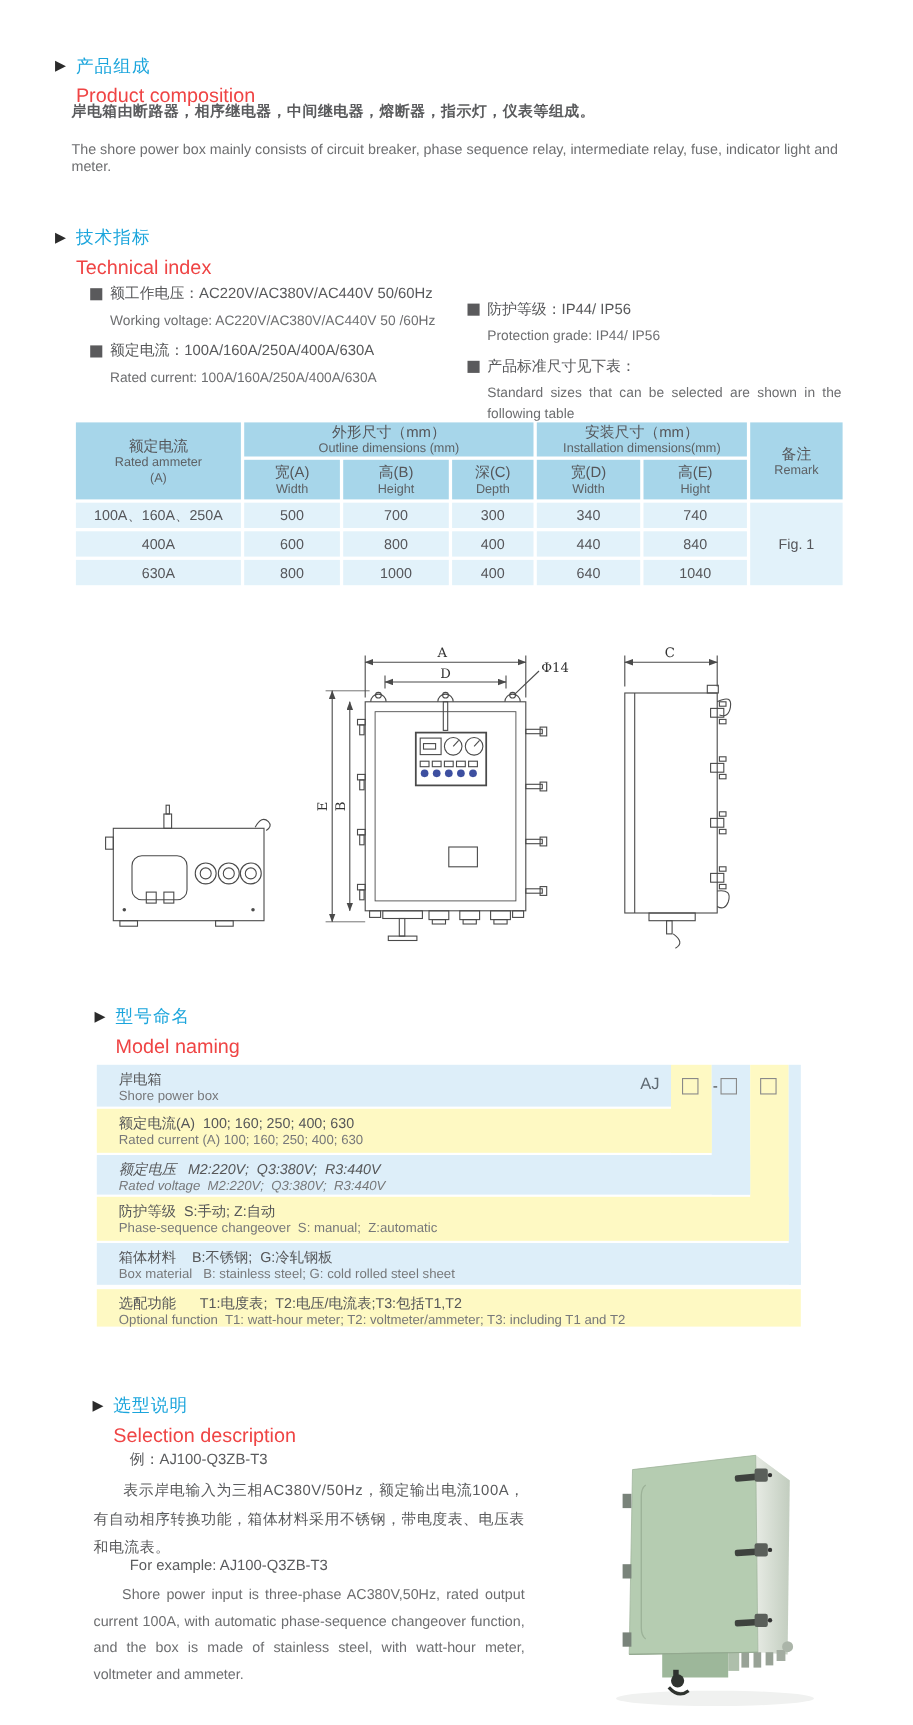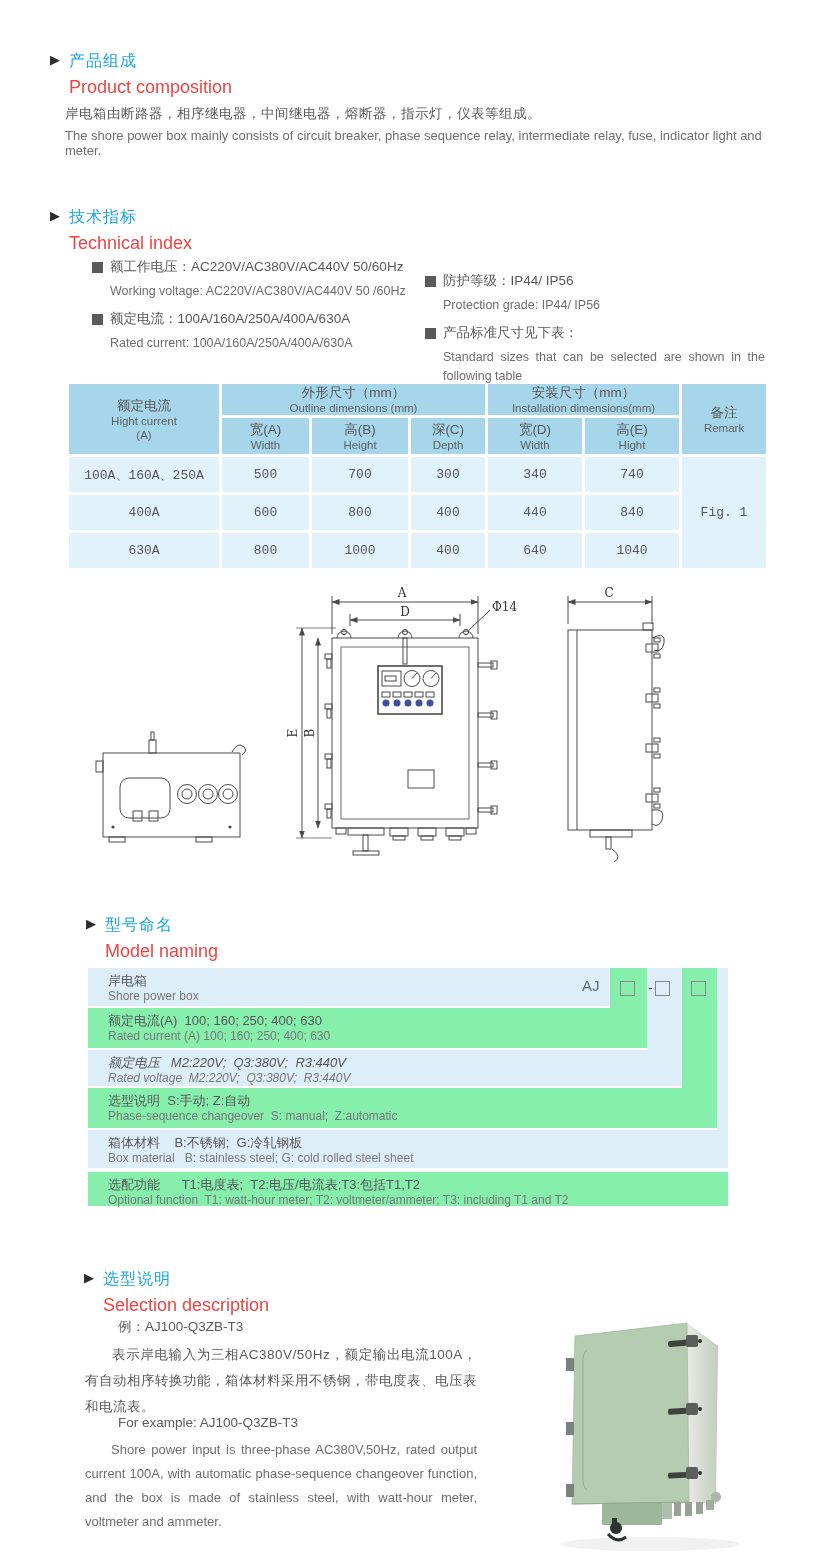--- a/index.html
+++ b/index.html
@@ -22,65 +22,65 @@
   .spec-en{font-size:12.5px;color:#6d6e70;padding-left:18px;margin-top:6px;line-height:19px;}
   .just{text-align:justify;width:322px;}
 
   
   table.dims{border-collapse:separate;border-spacing:3px;table-layout:fixed;}
   table.dims td,table.dims th{font-weight:normal;text-align:center;vertical-align:middle;font-size:13px;color:#55565a;padding:0;}
   .th{background:#a7d6ea;}
   .td{background:#e2f2fa;}
   .hd-cn{font-size:13.5px;line-height:17px;}
   .hd-en{font-size:11.5px;line-height:14px;color:#5d6165;}
-  table.dims td{height:35px;font-family:Liberation Mono, monospace;}
+  table.dims td{height:23px;}
 
   
   svg text{font-family:"DejaVu Serif","Liberation Serif",serif;}
   .dimtxt{font-size:12px;fill:#333;}
 
   
   .mn-wrap{width:640px;}
   .mn-row{position:relative;z-index:2;margin-bottom:2px;padding:4px 0 0 20px;box-sizing:border-box;}
   .mn-cn{font-size:13px;color:#565759;line-height:17px;white-space:pre-wrap;}
   .mn-en{font-size:12px;color:#77787a;line-height:15px;white-space:pre-wrap;}
   .bg-blue{background:#ddeef9;}
-  .bg-gray{background:#86efac;}
+  .bg-gray{background:#fef9c3;}
   .mn-col{position:absolute;top:0;z-index:1;}
   .code{position:absolute;z-index:3;font-size:15px;color:#5f6a73;}
   .code-box{display:inline-block;width:13px;height:13px;border:1px solid #898989;vertical-align:middle;}
   .code-dash{font-size:14px;color:#4a4a4a;vertical-align:middle;margin-right:2px;}
 
   
   .sel-ex{font-size:13.5px;color:#5a5b5d;padding-left:33px;}
   .sel-body-cn{font-size:13.5px;color:#5a5b5d;width:392px;line-height:26px;text-align:justify;text-indent:2em;letter-spacing:.5px;}
   .sel-body-en{font-size:13px;color:#6d6e70;width:392px;line-height:24px;text-align:justify;text-indent:2em;}
 </style>
 </head>
 <body>
 
 <div class="abs sec-head" style="left:50px;top:48px;">
   <span class="arrow">▶</span>
   <div>
     <div class="h-cn">产品组成</div>
     <div class="h-en">Product  composition</div>
   </div>
 </div>
-<div class="abs para-cn" style="left:65px;top:105px;width:700px;">岸电箱由断路器，相序继电器，中间继电器，熔断器，指示灯，仪表等组成。</div>
+<div class="abs para-cn" style="left:65px;top:92px;width:700px;font-weight:bold;">岸电箱由断路器，相序继电器，中间继电器，熔断器，指示灯，仪表等组成。</div>
 <div class="abs para-en" style="left:65px;top:128px;width:720px;">The shore power box mainly consists of circuit breaker, phase sequence relay, intermediate relay, fuse, indicator light and meter.</div>
 
 <div class="abs sec-head" style="left:50px;top:204px;">
   <span class="arrow">▶</span>
   <div>
     <div class="h-cn">技术指标</div>
     <div class="h-en">Technical index</div>
   </div>
 </div>
 
-<div class="abs" style="left:92px;top:258px;width:340px;">
+<div class="abs" style="left:82px;top:258px;width:340px;">
   <div class="spec-item">
     <div class="spec-cn">
         <span class="sq"></span>
         <span>额工作电压：AC220V/AC380V/AC440V  50/60Hz</span>
       </div>
     <div class="spec-en">Working voltage: AC220V/AC380V/AC440V 50 /60Hz</div>
   </div>
   <div class="spec-item">
     <div class="spec-cn">
         <span class="sq"></span>
@@ -115,21 +115,21 @@
         <col style="width:96px">
         <col style="width:74px">
         <col style="width:94px">
         <col style="width:94px">
         <col style="width:84px">
       </colgroup>
   <tbody>
         <tr>
     <th class="th" rowspan="2">
       <div class="hd-cn">额定电流</div>
-      <div class="hd-en">Hight current</div>
+      <div class="hd-en">Rated ammeter</div>
       <div class="hd-en">(A)</div>
     </th>
     <th class="th" colspan="3" style="height:20px;">
       <div class="hd-cn">外形尺寸（mm）</div>
       <div class="hd-en">Outline dimensions (mm)</div>
     </th>
     <th class="th" colspan="2">
       <div class="hd-cn">安装尺寸（mm）</div>
       <div class="hd-en">Installation dimensions(mm)</div>
     </th>
@@ -360,21 +360,21 @@
   </div>
   <div class="mn-row bg-gray" style="width:559px;height:40px;">
     <div class="mn-cn">额定电流(A)  100; 160; 250; 400; 630</div>
     <div class="mn-en">Rated current (A) 100; 160; 250; 400; 630</div>
   </div>
   <div class="mn-row bg-blue" style="width:594px;height:36px;font-style:italic;">
     <div class="mn-cn">额定电压   M2:220V;  Q3:380V;  R3:440V</div>
     <div class="mn-en">Rated voltage  M2:220V;  Q3:380V;  R3:440V</div>
   </div>
   <div class="mn-row bg-gray" style="width:629px;height:40px;">
-    <div class="mn-cn">选型说明  S:手动; Z:自动</div>
+    <div class="mn-cn">防护等级  S:手动; Z:自动</div>
     <div class="mn-en">Phase-sequence changeover  S: manual;  Z:automatic</div>
   </div>
   <div class="mn-row bg-blue" style="width:640px;height:38px;">
     <div class="mn-cn">箱体材料    B:不锈钢;  G:冷轧钢板</div>
     <div class="mn-en">Box material   B: stainless steel; G: cold rolled steel sheet</div>
   </div>
   <div class="mn-row bg-gray" style="width:640px;height:34px;margin-top:4px;">
     <div class="mn-cn">选配功能      T1:电度表;  T2:电压/电流表;T3:包括T1,T2</div>
     <div class="mn-en">Optional function  T1: watt-hour meter; T2: voltmeter/ammeter; T3: including T1 and T2</div>
   </div>

